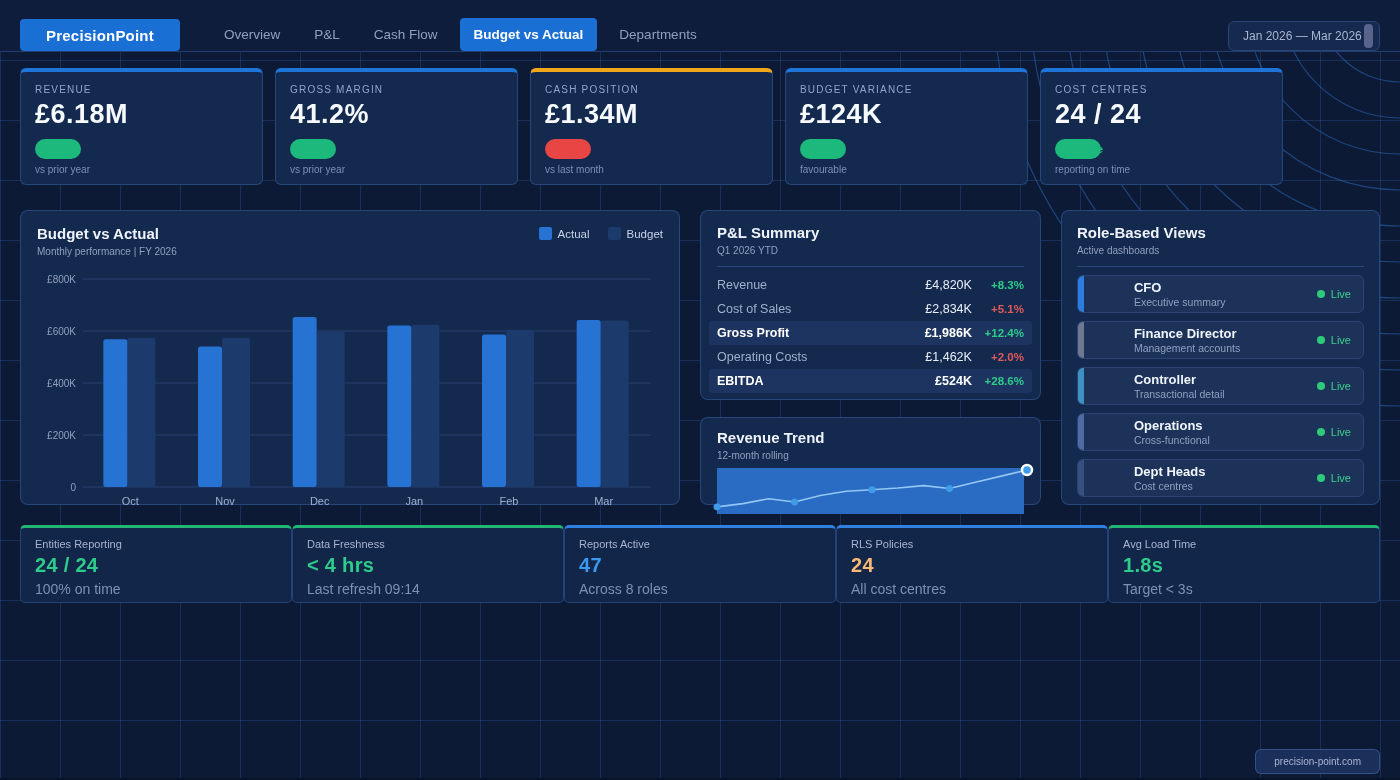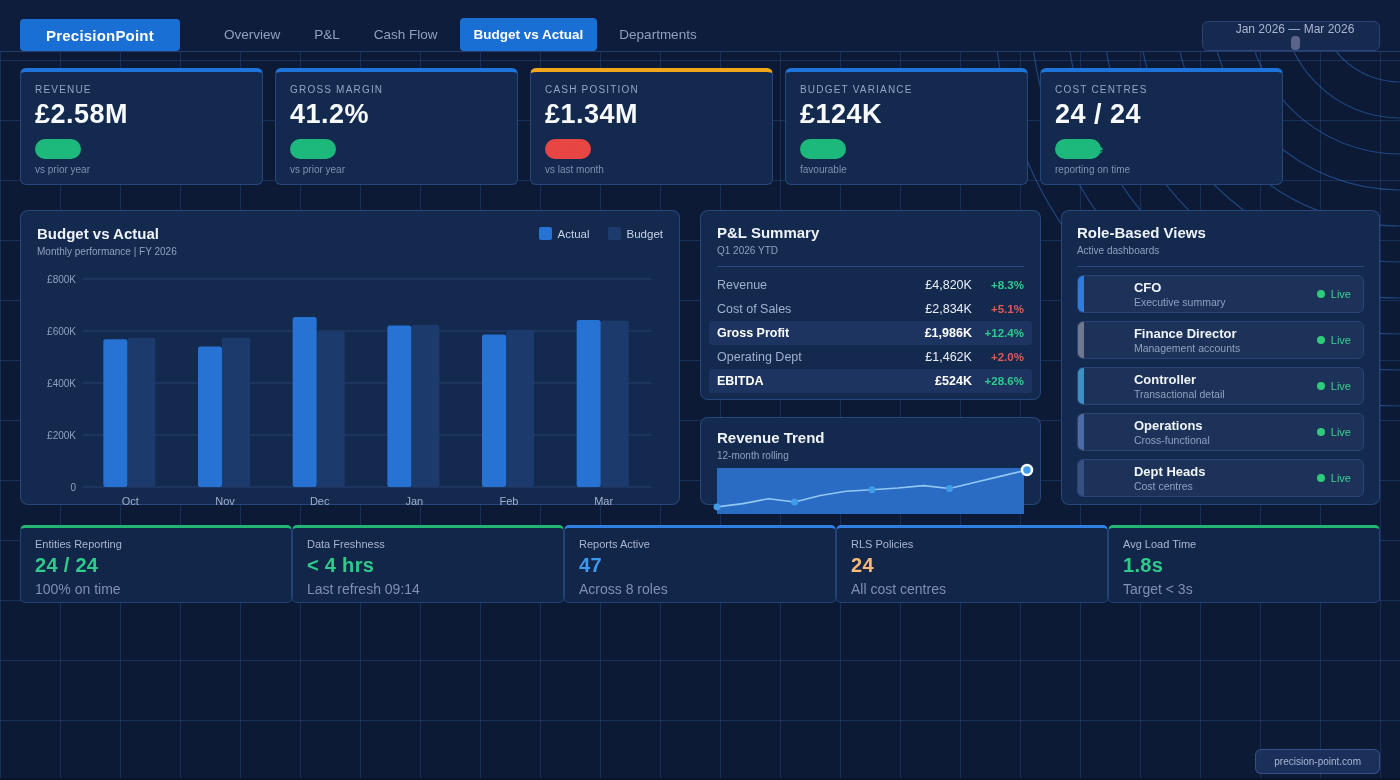--- a/index.html
+++ b/index.html
@@ -32,23 +32,23 @@
     display:flex; align-items:center; justify-content:center; letter-spacing:.2px;
     cursor:pointer;
   }
   nav { display:flex; align-items:center; margin-left:32px; gap:10px; }
   .nav-item {
     color:#8fa0bf; font-size:13.5px; padding:9px 12px; border-radius:4px; cursor:pointer;
     white-space:nowrap;
   }
   .nav-item.active { background:#1a6fd4; color:#fff; font-weight:bold; padding:9px 14px; }
   .daterange {
-    margin-left:auto; width:178px; height:30px; background:#152a4e;
+    margin-left:auto; width:152px; height:30px; background:#152a4e;
     border:1px solid #2a4477; border-radius:6px;
-    display:flex; align-items:center; padding:0 6px 0 14px; cursor:pointer;flex-direction:column;
+    display:flex; align-items:center; padding:0 6px 0 14px; cursor:pointer;
   }
   .daterange span.lbl { font-size:12px; color:#a9b6d2; flex:1; }
   .dr-handle { width:9px; height:24px; border-radius:4px; background:#59648a; }
 
   
   .kpis {
     position:relative; z-index:1; display:flex; gap:12px;
     margin:16px 0 0 20px; width:1263px;
   }
   .kpi {
@@ -168,21 +168,21 @@
   <div class="daterange">
     <span class="lbl">Jan 2026 — Mar 2026</span>
     <span class="dr-handle"></span>
   </div>
 </header>
 
 <section class="kpis">
 
     <div class="kpi" style="border-top-color: rgb(30, 116, 216);">
       <div class="kpi-label">REVENUE</div>
-      <div class="kpi-value">£2.58M</div>
+      <div class="kpi-value">£6.18M</div>
       <div>
         <span class="kpi-badge" style="background: rgb(29, 185, 124); color: rgb(29, 185, 124);">+8.3%</span>
       </div>
       <div class="kpi-sub">vs prior year</div>
     </div>
 
     <div class="kpi" style="border-top-color: rgb(30, 116, 216);">
       <div class="kpi-label">GROSS MARGIN</div>
       <div class="kpi-value">41.2%</div>
       <div>
@@ -287,21 +287,21 @@
             <span class="pnl-delta" style="color: rgb(224, 90, 90);">+5.1%</span>
           </div>
 
           <div class="pnl-row emph">
             <span class="pnl-label">Gross Profit</span>
             <span class="pnl-value">£1,986K</span>
             <span class="pnl-delta" style="color: rgb(46, 204, 139);">+12.4%</span>
           </div>
 
           <div class="pnl-row">
-            <span class="pnl-label">Operating Dept</span>
+            <span class="pnl-label">Operating Costs</span>
             <span class="pnl-value">£1,462K</span>
             <span class="pnl-delta" style="color: rgb(224, 90, 90);">+2.0%</span>
           </div>
 
           <div class="pnl-row emph">
             <span class="pnl-label">EBITDA</span>
             <span class="pnl-value">£524K</span>
             <span class="pnl-delta" style="color: rgb(46, 204, 139);">+28.6%</span>
           </div>
         </div>

